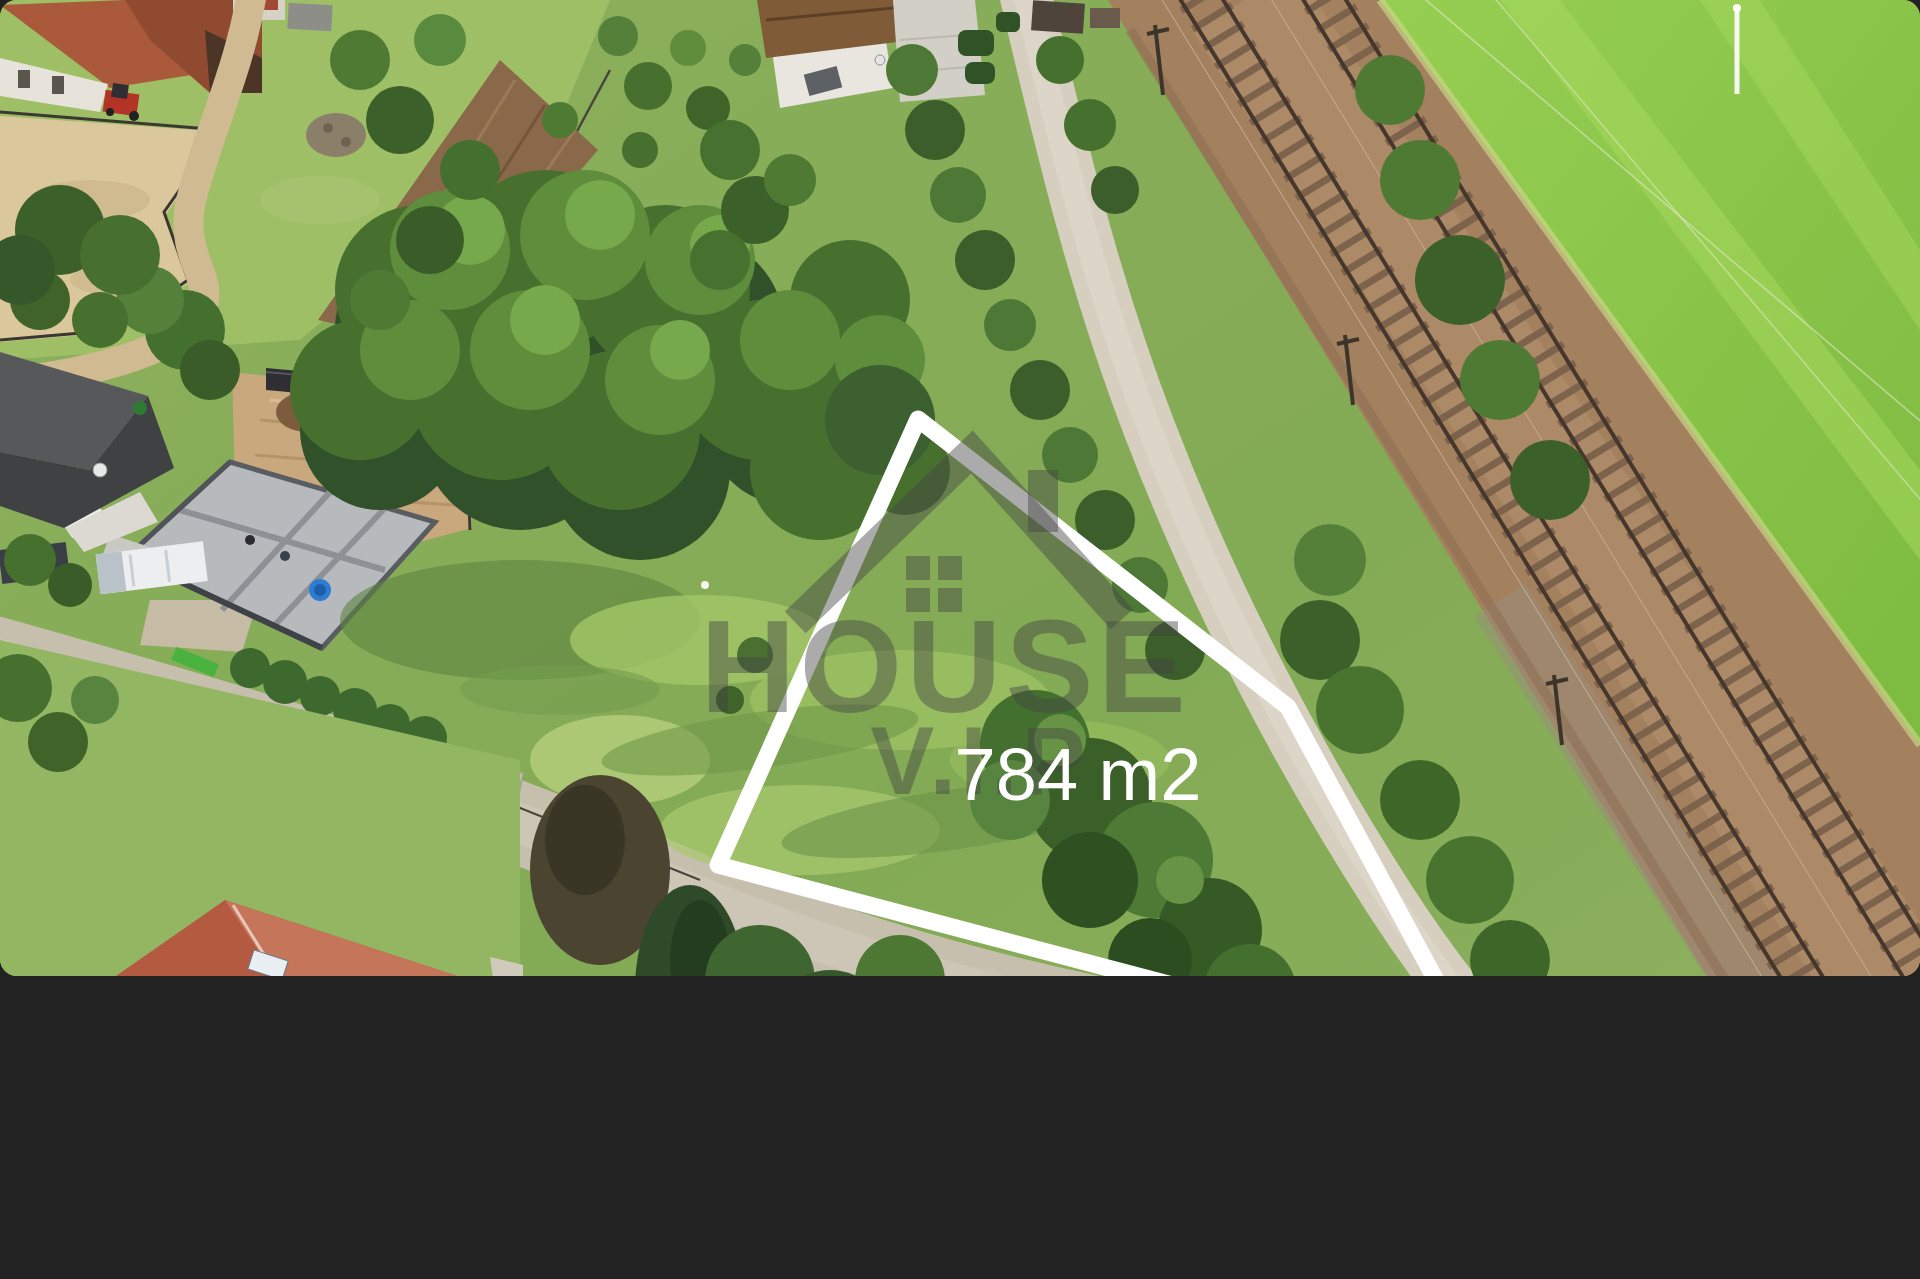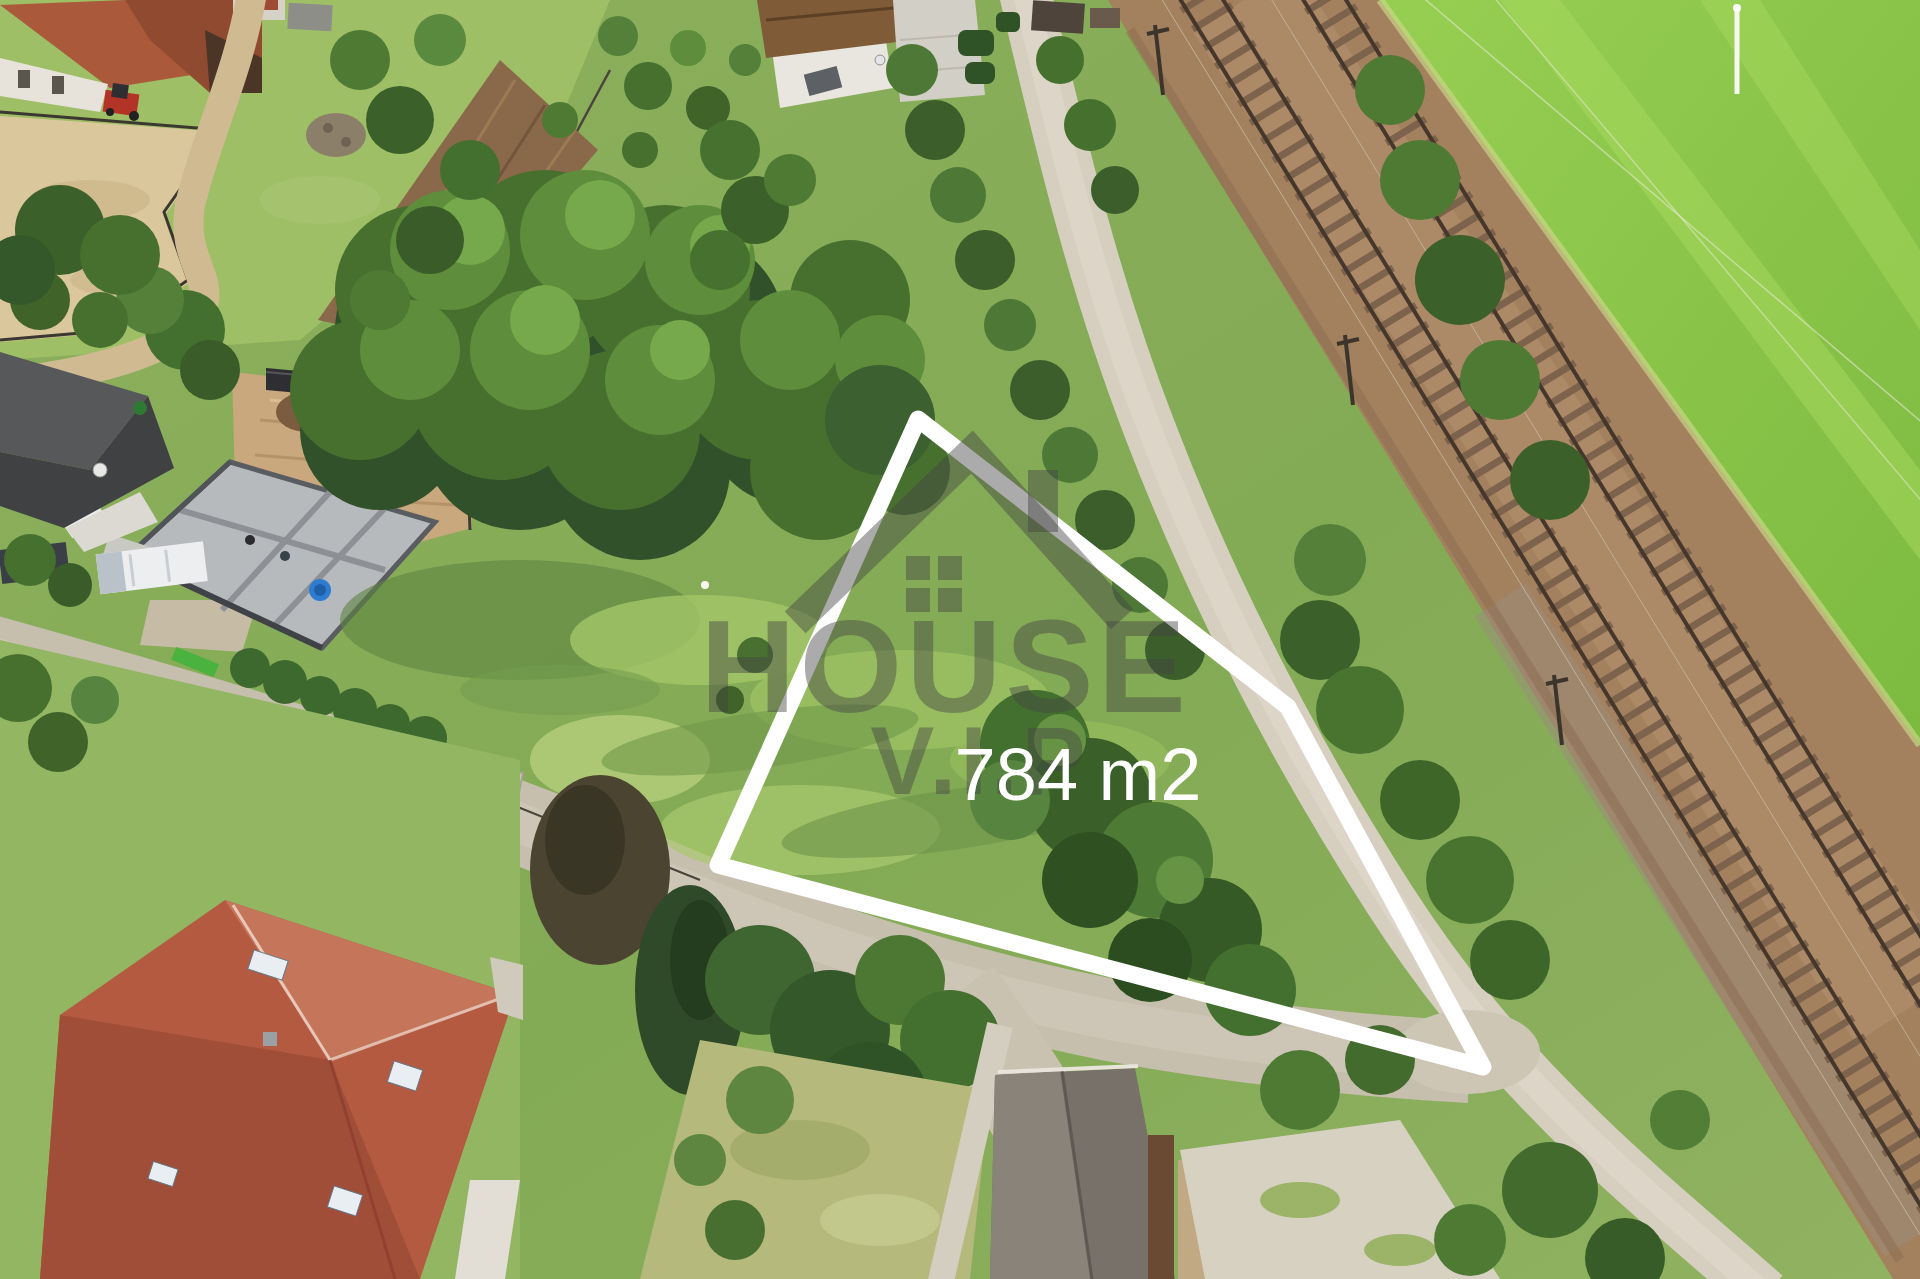--- a/index.html
+++ b/index.html
@@ -1,16 +1,16 @@
 <!DOCTYPE html>
 <html><head>
 <meta charset="utf-8">
 <style>
   html,body{margin:0;padding:0;background:#222;}
-  .stage{position:relative;width:1920px;height:1279px;overflow:hidden;background:#c2410c;}
+  .stage{position:relative;width:1920px;height:976px;overflow:hidden;background:#c2410c;border-radius:17px;}
   .stage svg{display:block;width:1920px;height:1279px;}
   text{font-family:"Liberation Sans", sans-serif;}
   .wm-text{font-weight:bold;}
   .area-text{font-weight:normal;}
 </style>
 </head>
 <body>
 
 <div class="stage">
 <svg viewBox="0 0 1920 1279">

